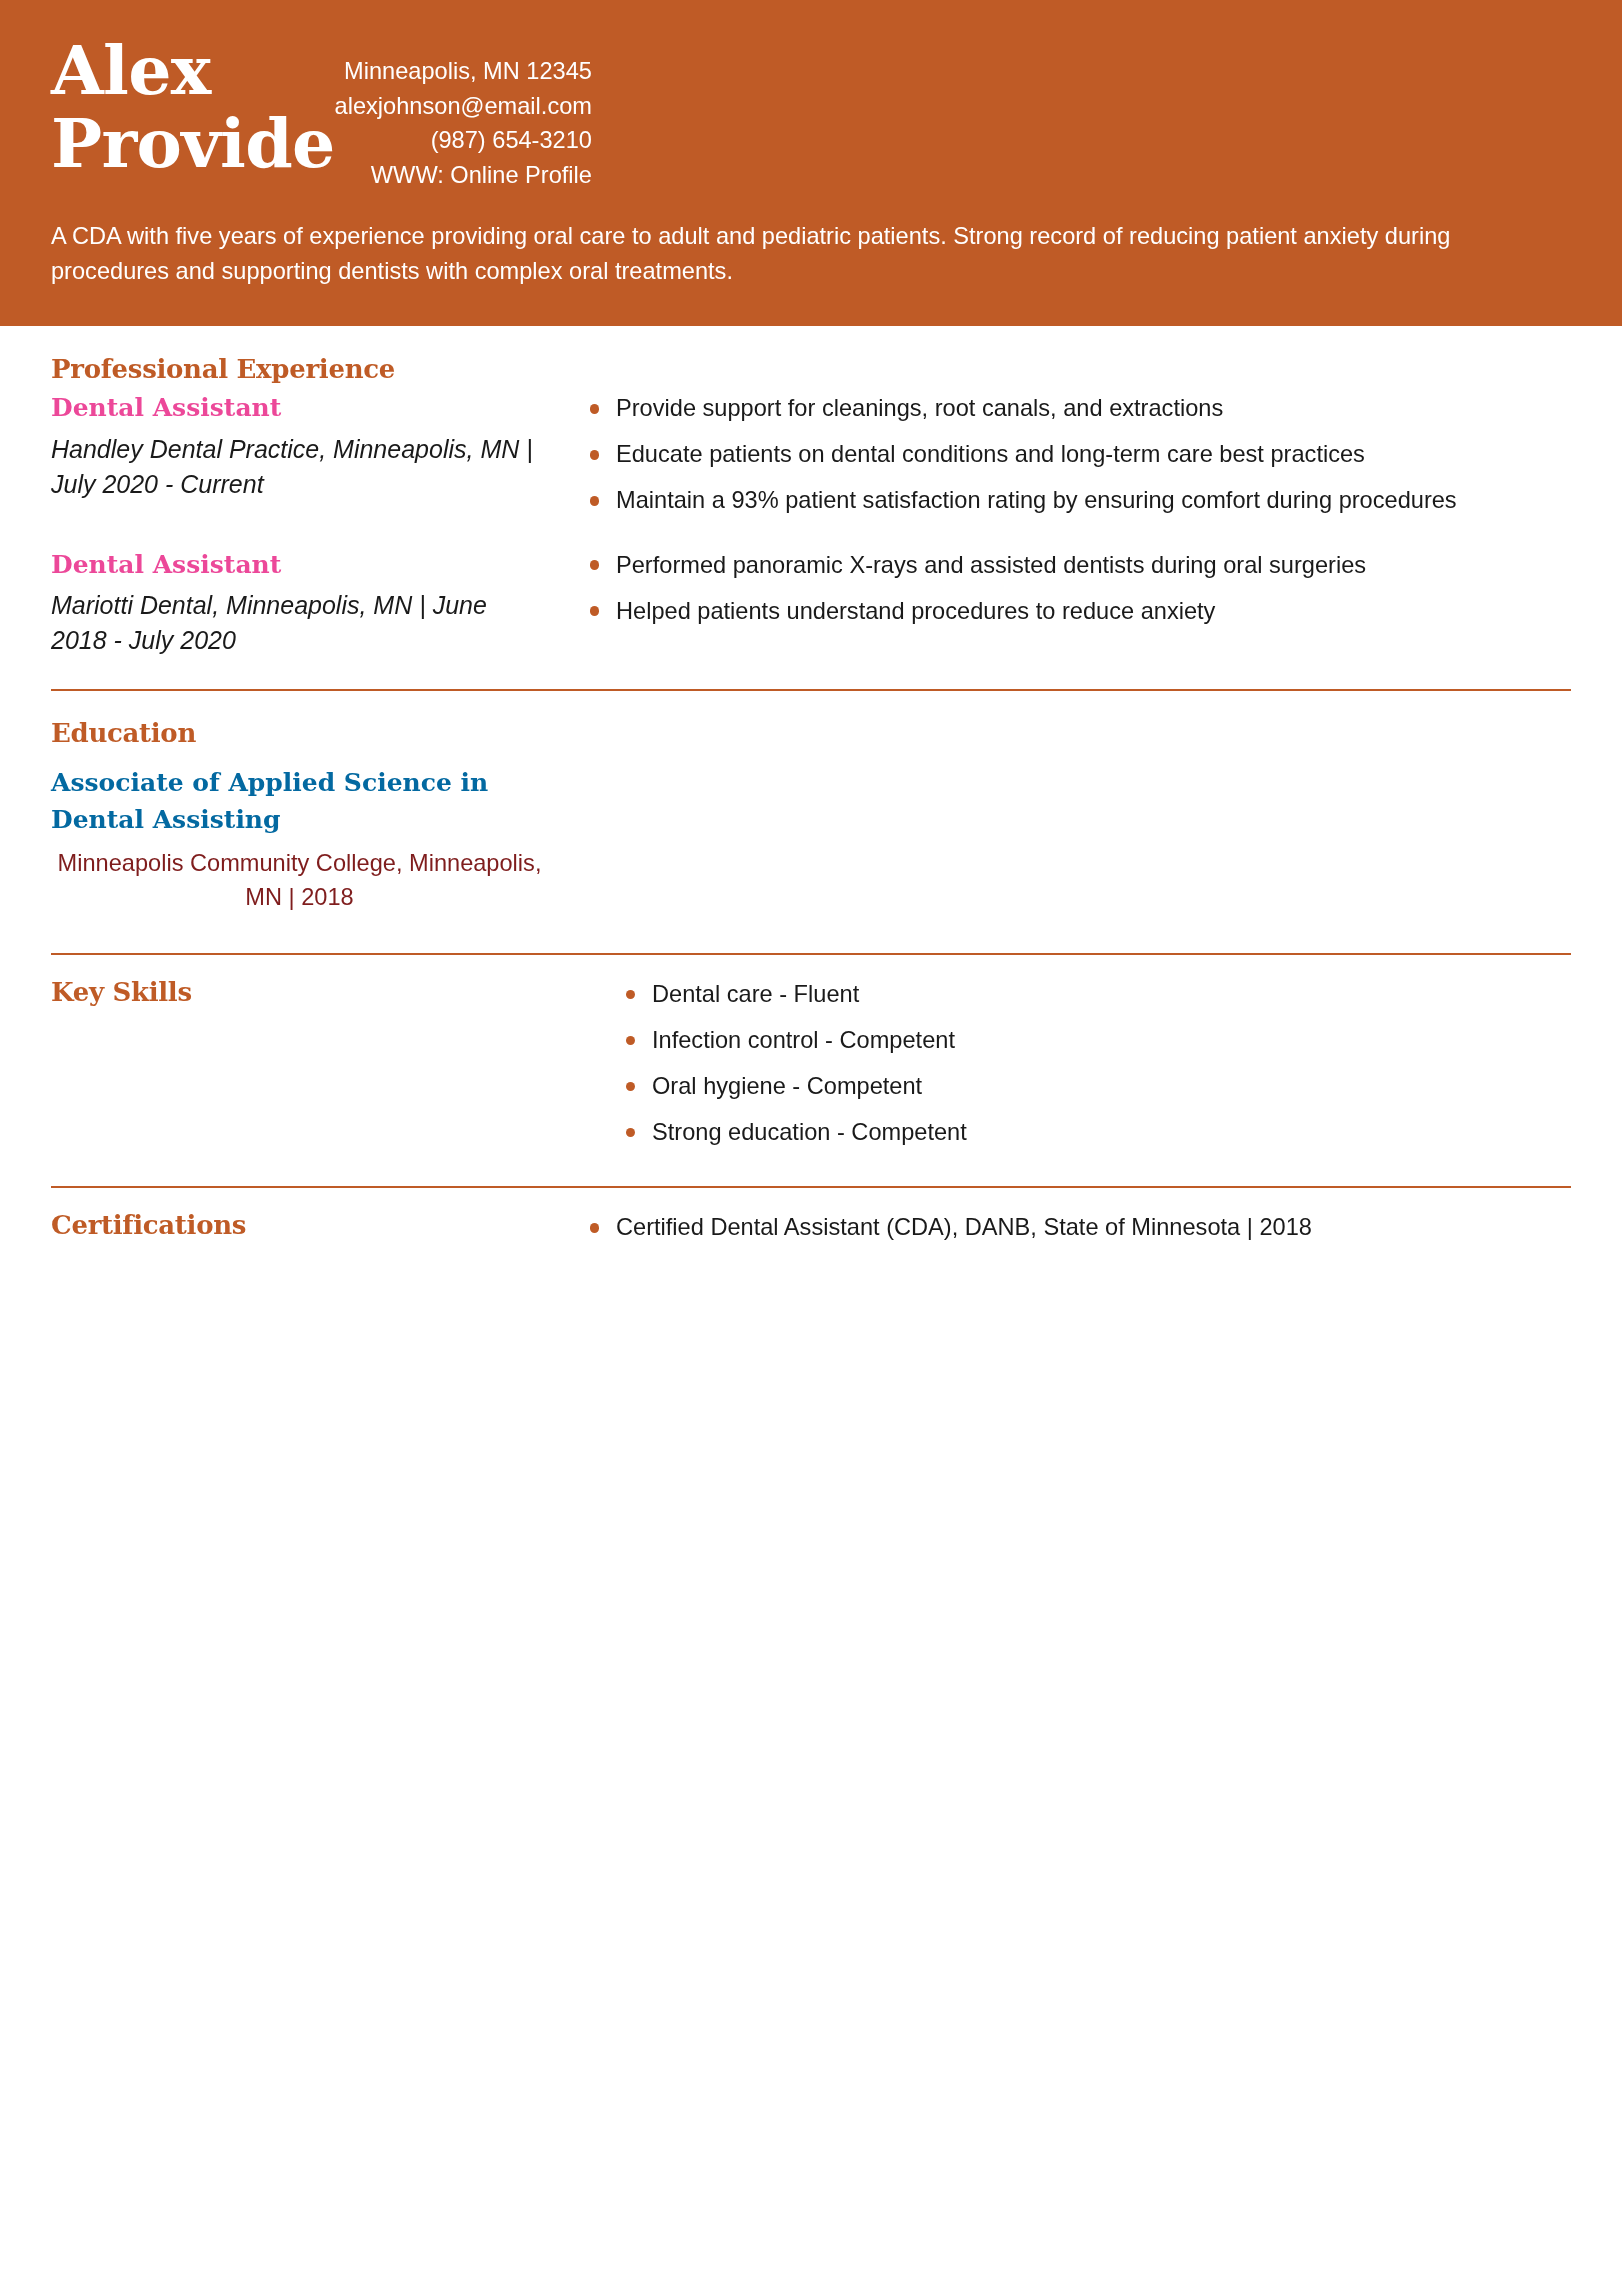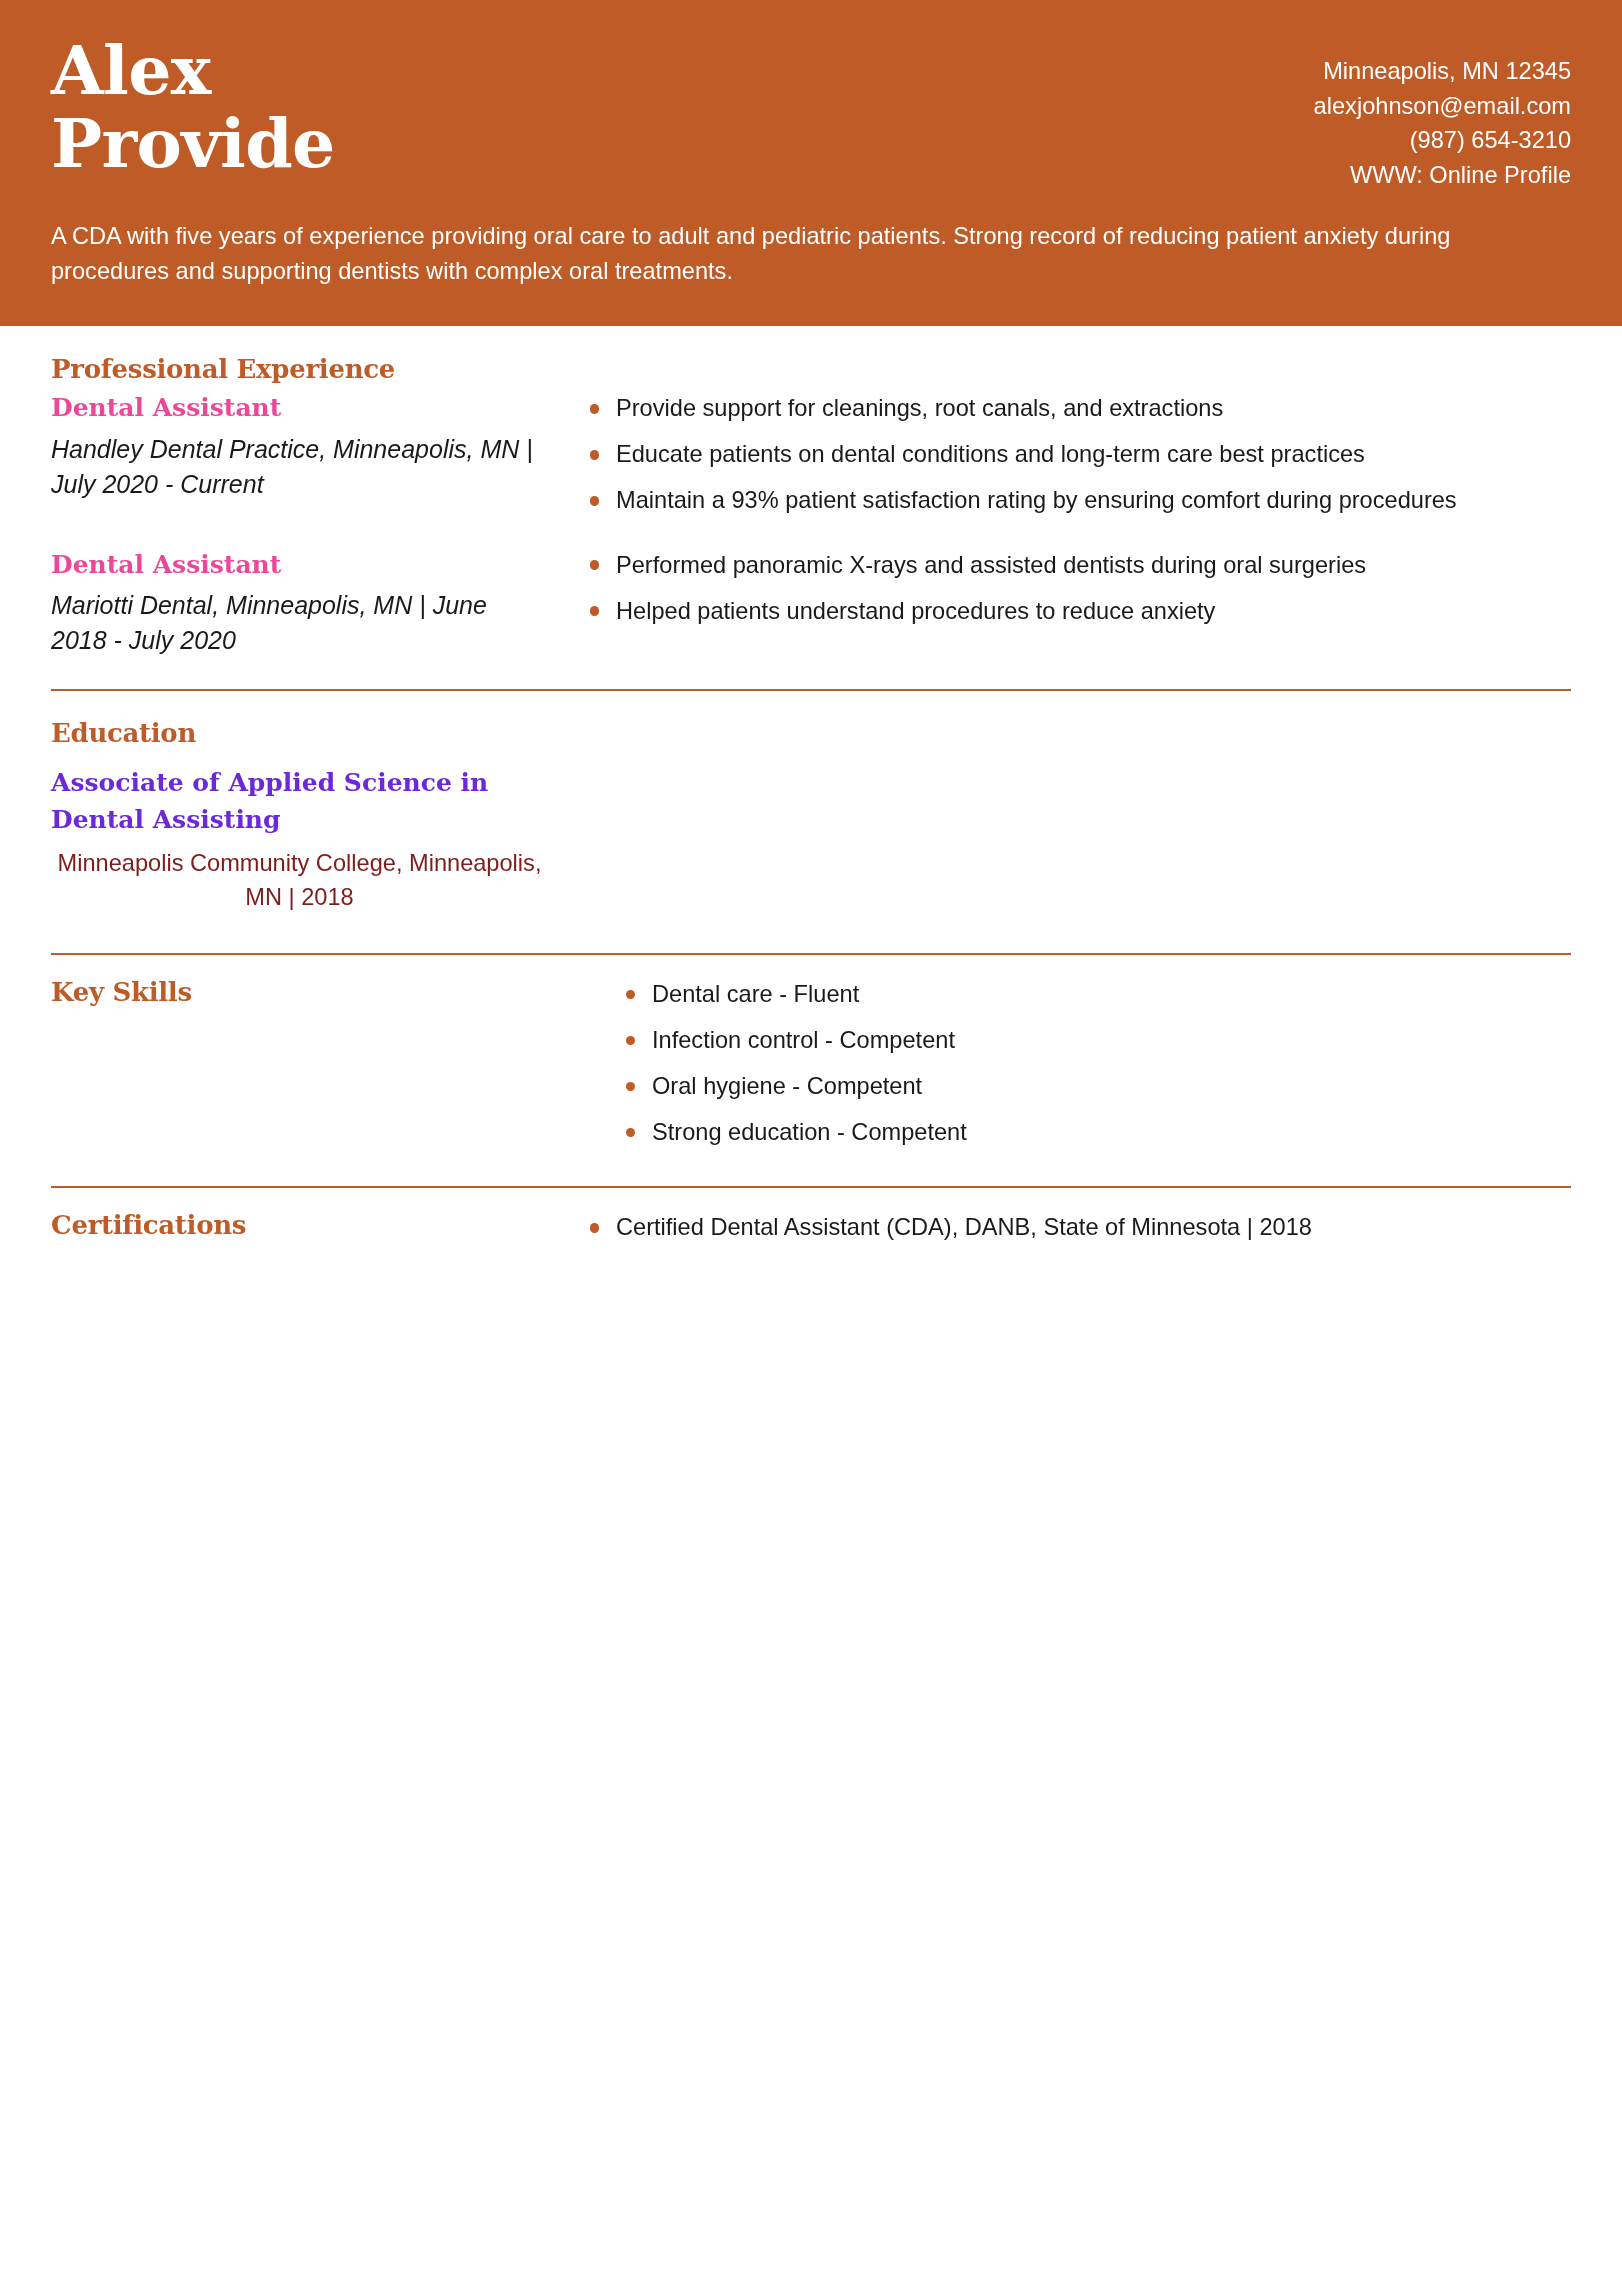--- a/index.html
+++ b/index.html
@@ -18,21 +18,20 @@
 
   
   .header {
     background: #bf5b26;
     color: #ffffff;
     padding: 34px 51px 37px 51px;
     box-sizing: border-box;
   }
   .header-top {
     display: flex;
-    justify-content: space-between;
     align-items: flex-start;
   }
   .name-block {
     max-width: 785px;
   }
   .name-line {
     font-family: "DejaVu Serif", serif;
     font-weight: bold;
     font-size: 68px;
     line-height: 1.08;
@@ -142,21 +141,21 @@
     border-radius: 50%;
     background: #bf5b26;
   }
 
   
   .edu-degree {
     font-family: "DejaVu Serif", serif;
     font-weight: bold;
     font-size: 25px;
     line-height: 1.45;
-    color: #6d28d9;
+    color: #0369a1;
     max-width: 458px;
   }
   .edu-meta {
     font-size: 23.6px;
     line-height: 1.45;
     color: #7f1d1d;
     margin-top: 7.9px;
     text-align: center;
   }
 

